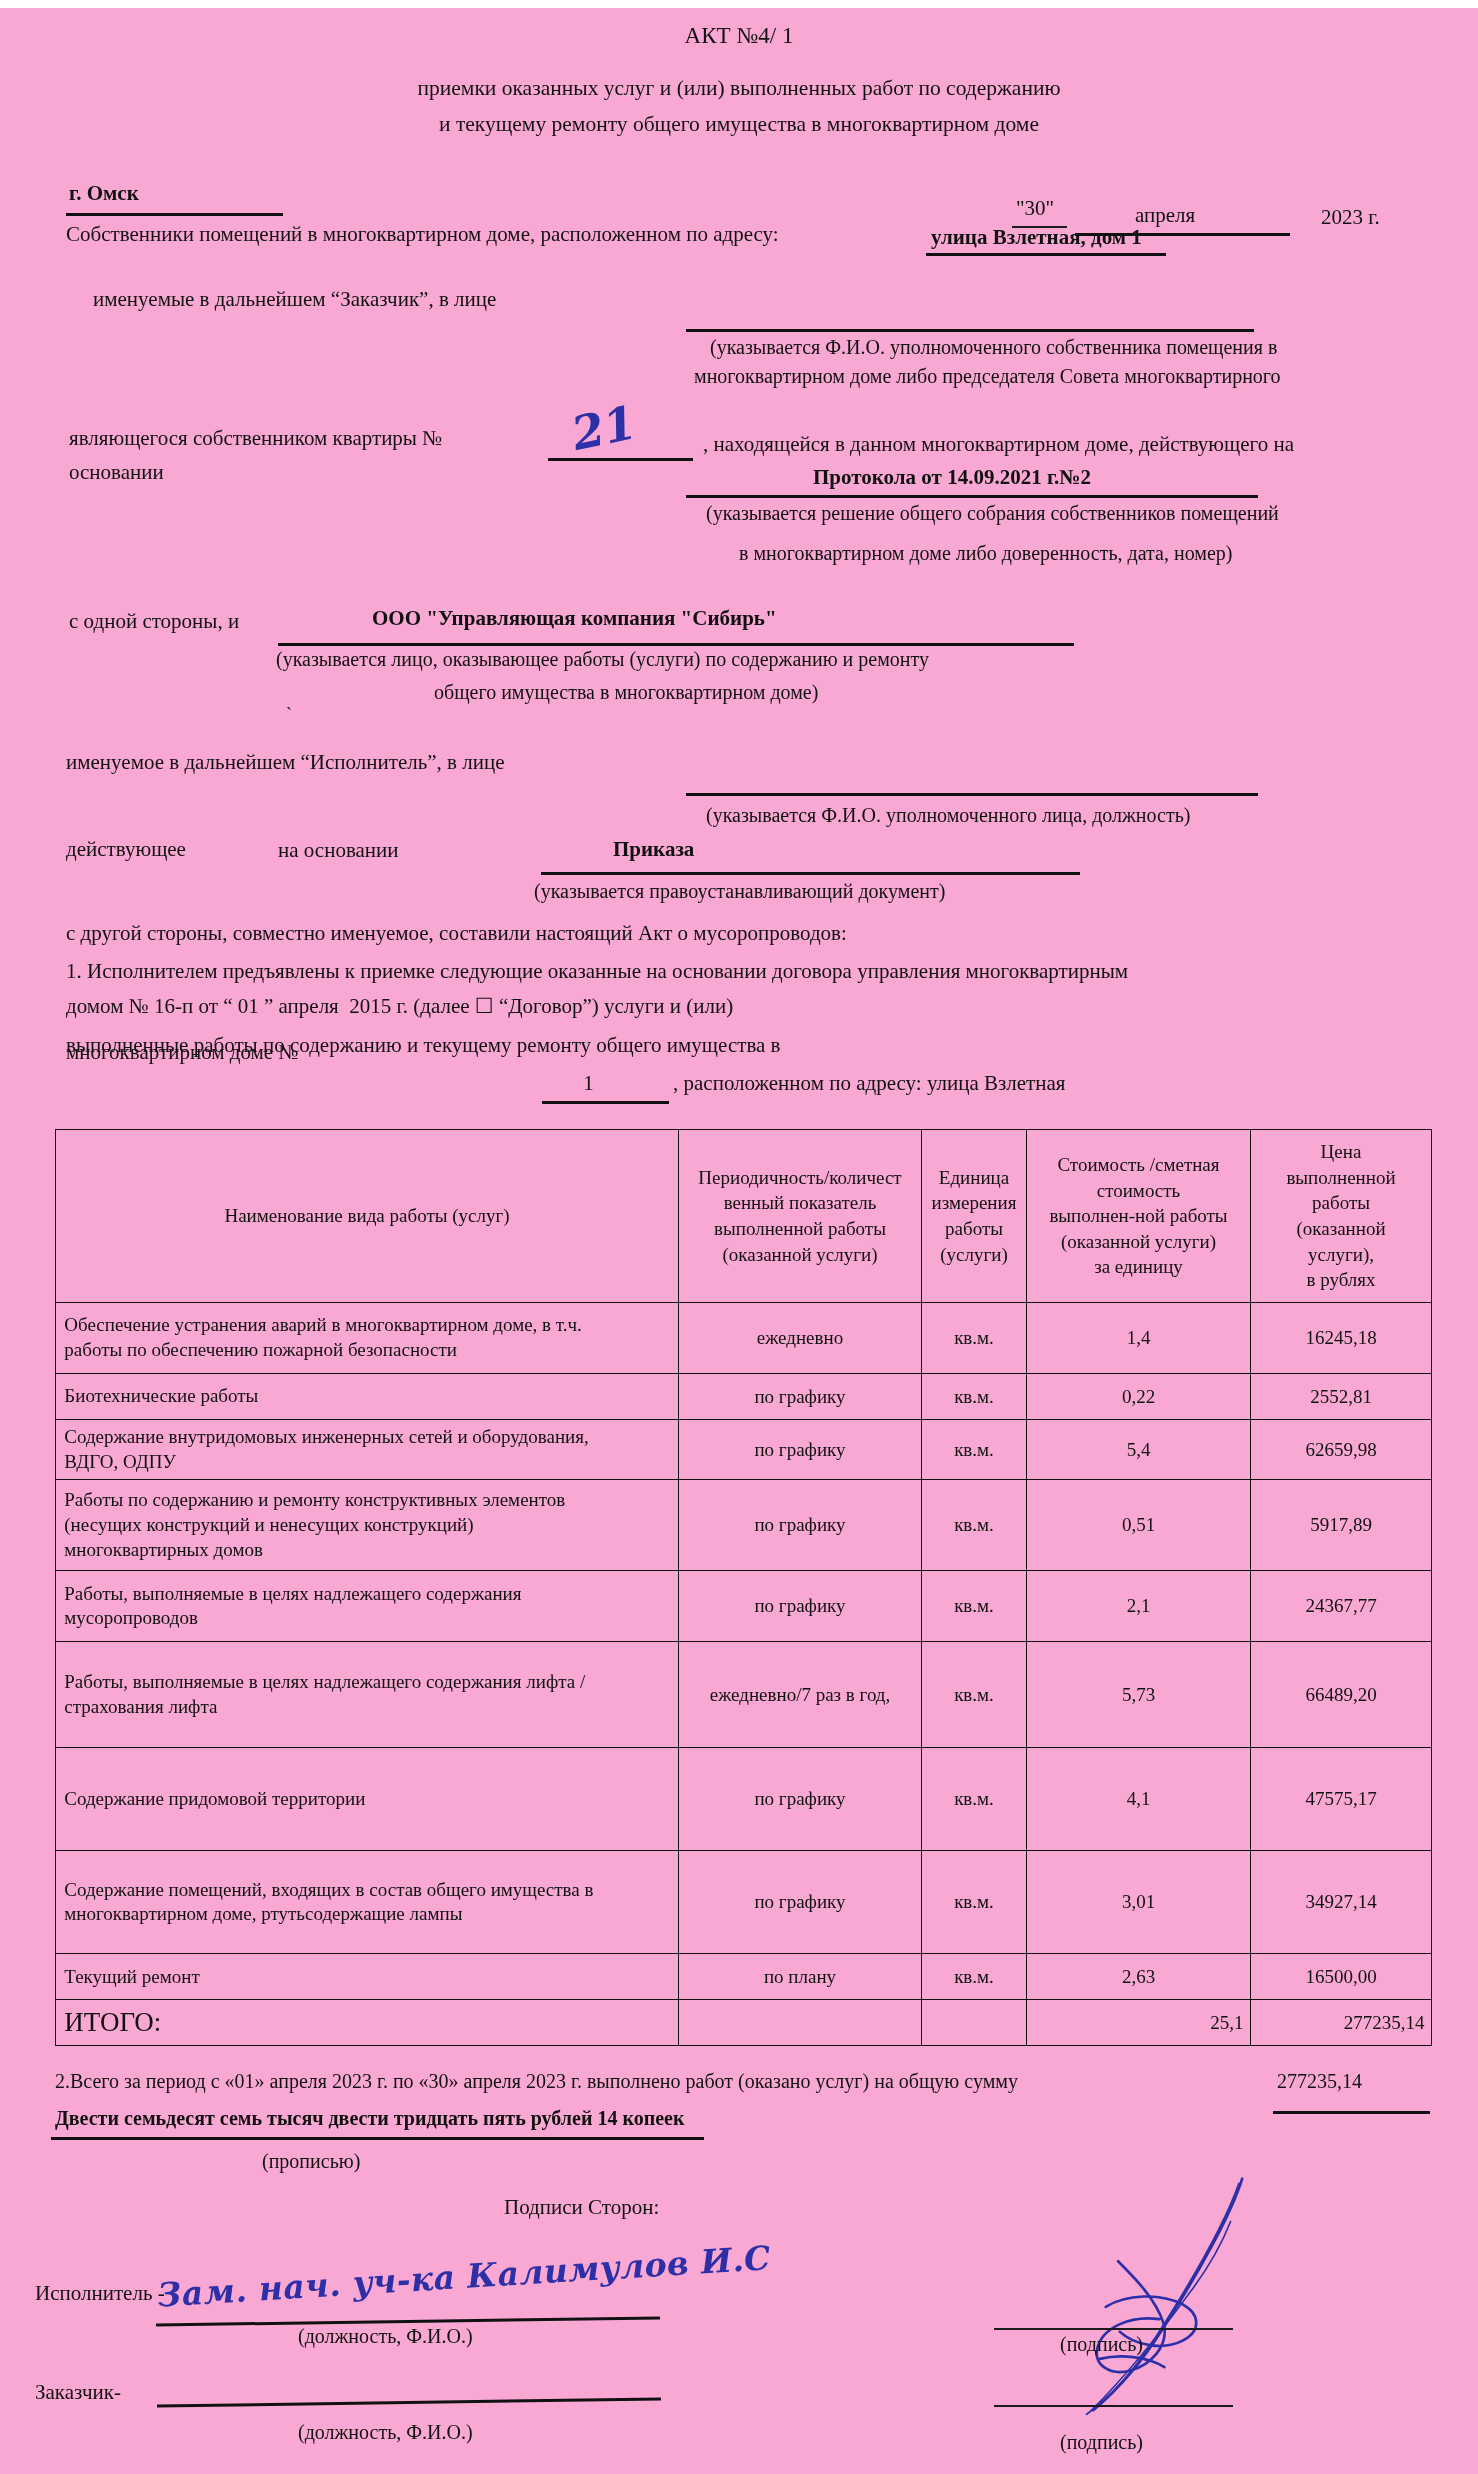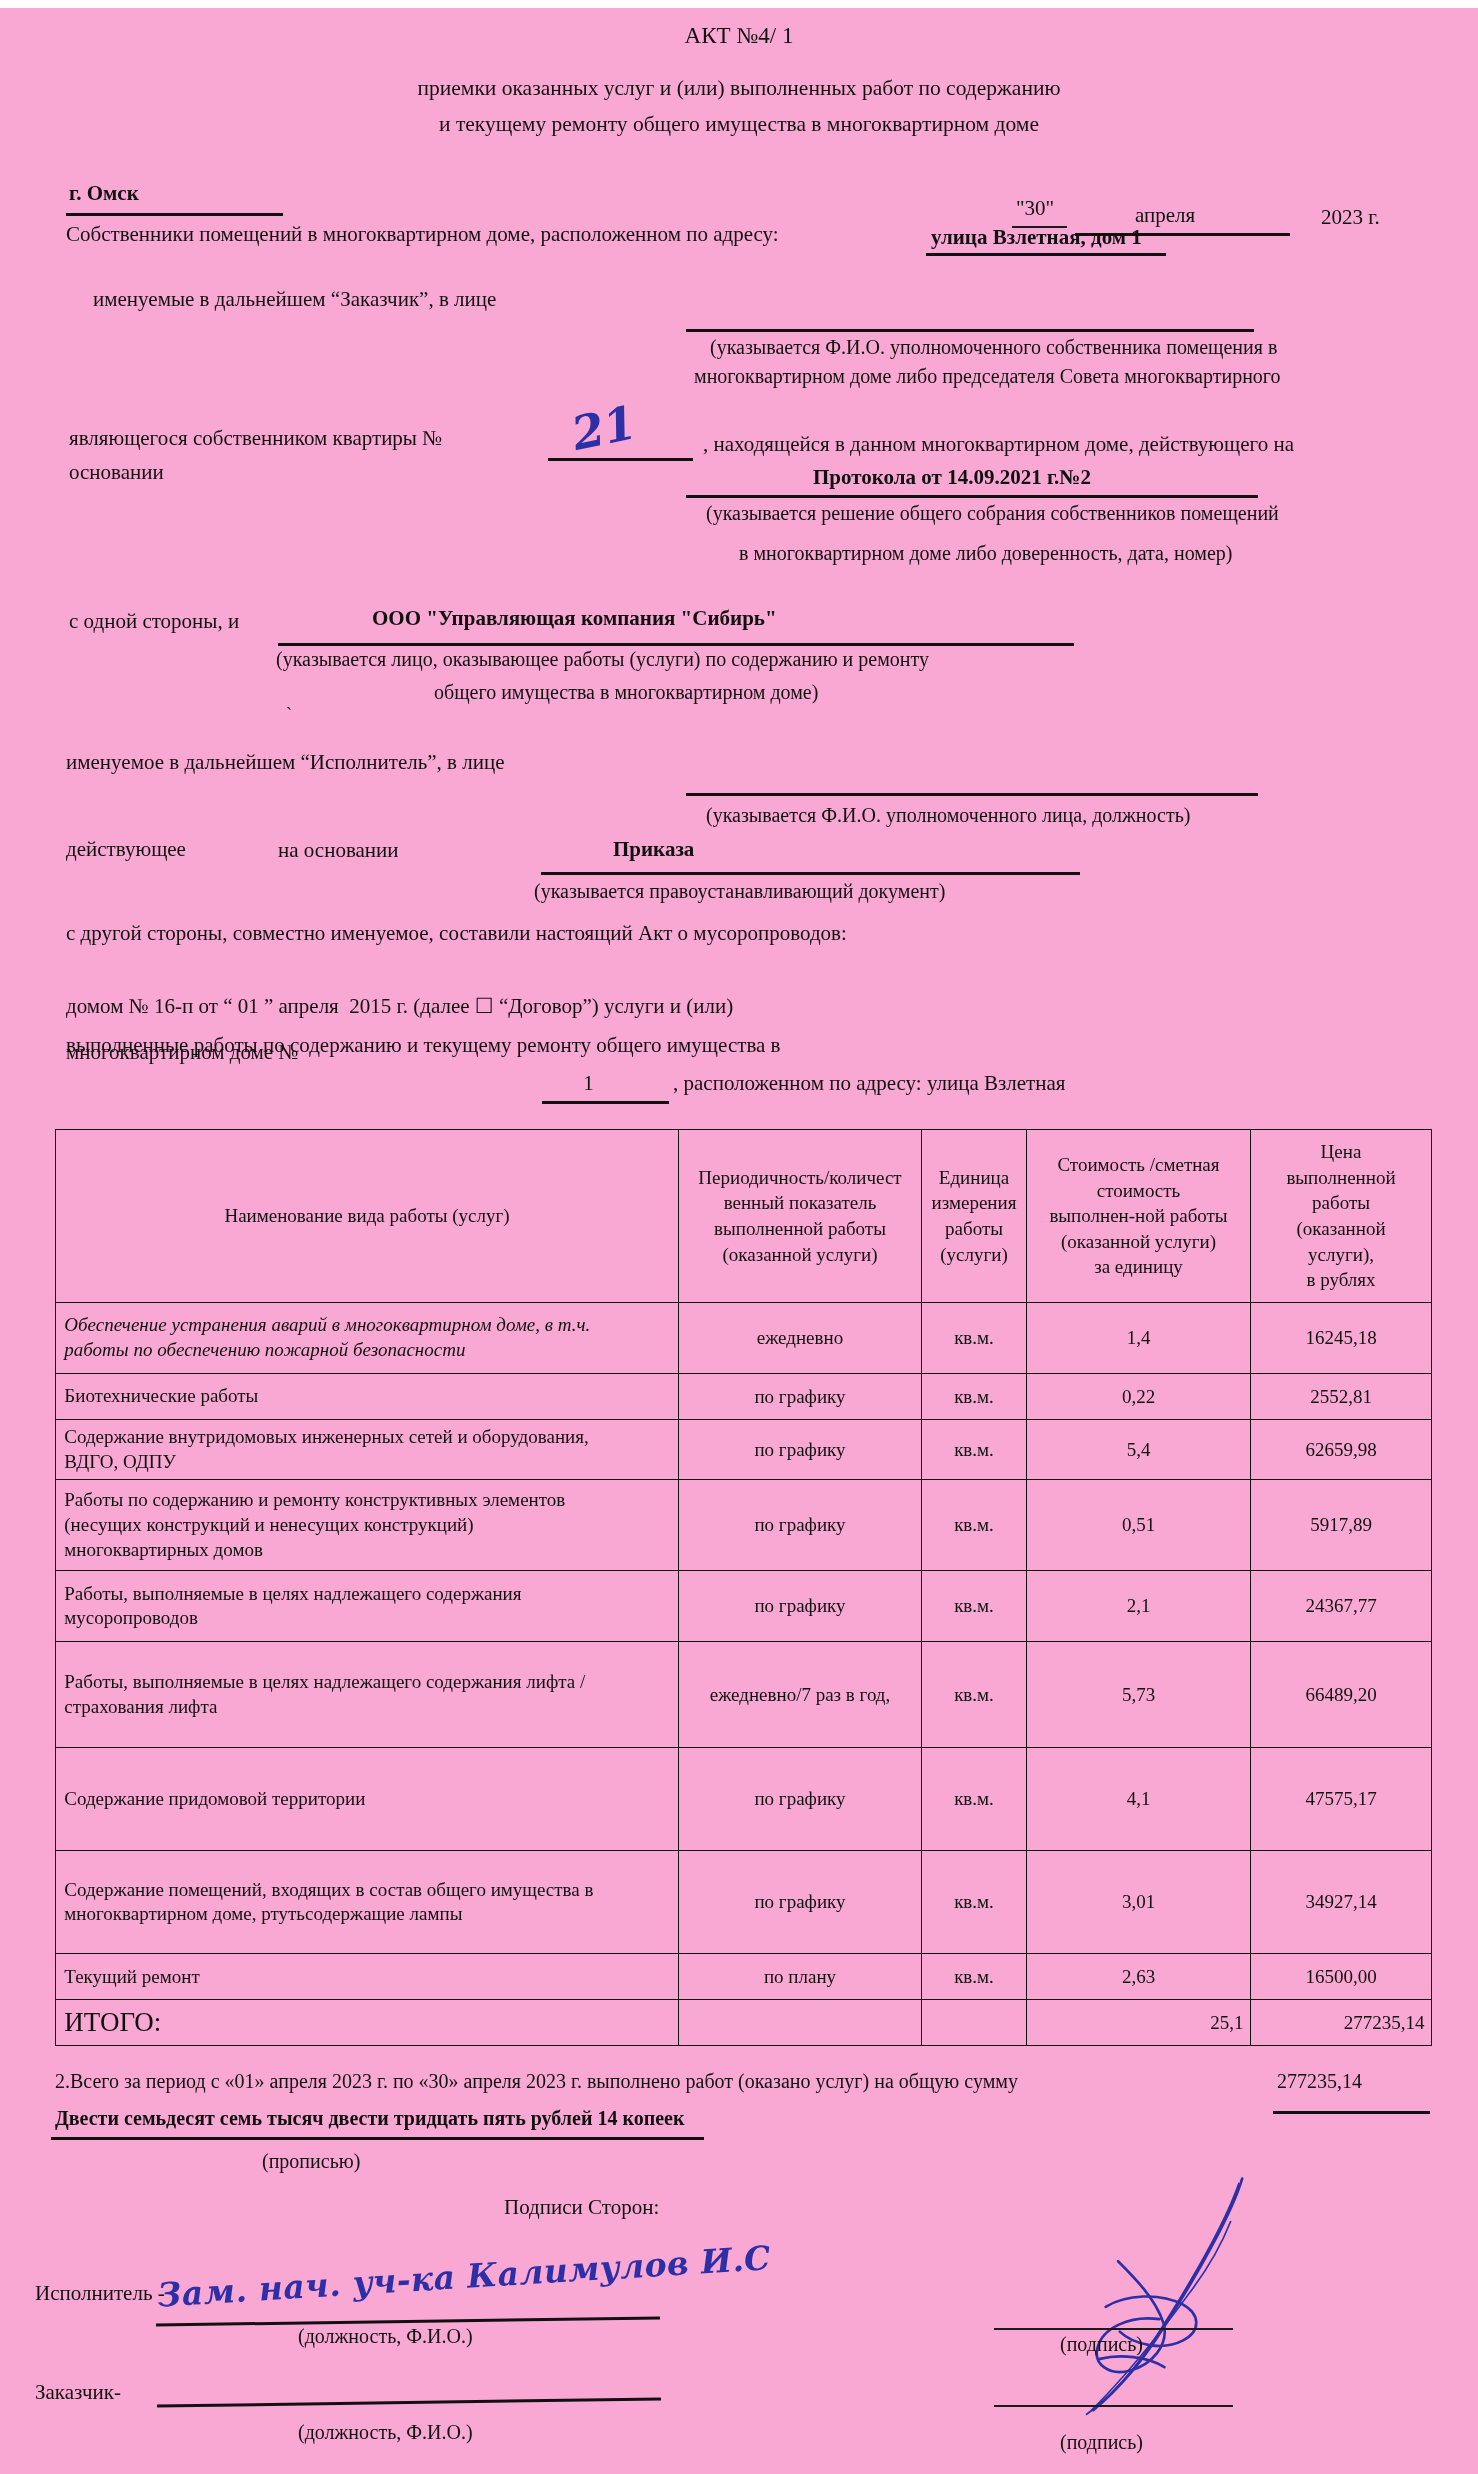--- a/index.html
+++ b/index.html
@@ -136,20 +136,21 @@
 
   <div class="t body-txt" style="left:66px; top:829px;">действующее</div>
   <div class="t body-txt" style="left:278px; top:830px;">на основании</div>
   <div class="t body-txt b" style="left:613px; top:829px;">Приказа</div>
   <div class="rule" style="left:541px; top:864px; width:539px;"></div>
 
   <div class="t hint-txt" style="left:534px; top:872px;">(указывается правоустанавливающий документ)</div>
 
   <div class="t body-txt" style="left:66px; top:913px;">с другой стороны, совместно именуемое, составили настоящий Акт о мусоропроводов:</div>
 
+  <div class="t body-txt" style="left:66px; top:951px;">1. Исполнителем предъявлены к приемке следующие оказанные на основании договора управления многоквартирным</div>
   <div class="t body-txt" style="left:66px; top:986px;">домом № 16-п от “ 01 ” апреля  2015 г. (далее ☐ “Договор”) услуги и (или)</div>
   <div class="t body-txt" style="left:66px; top:1025px;">выполненные работы по содержанию и текущему ремонту общего имущества в</div>
   <div class="t body-txt" style="left:66px; top:1032px;">многоквартирном доме №</div>
 
   <div class="t body-txt c" style="left:539px; top:1063px; width:99px;">1</div>
   <div class="rule" style="left:542px; top:1093px; width:127px;"></div>
 
   <div class="t body-txt" style="left:673px; top:1063px;">, расположенном по адресу: улица Взлетная</div>
 
   <table class="tbl">
@@ -179,21 +180,21 @@
         <th style="white-space:pre-line;">Цена
 выполненной
 работы
 (оказанной
 услуги),
 в рублях</th>
       </tr>
     </thead>
     <tbody>
       <tr class="row-tall">
-        <td class="name" style="white-space:pre-line;font-style:italic;">Обеспечение устранения аварий в многоквартирном доме, в т.ч.
+        <td class="name" style="white-space:pre-line;">Обеспечение устранения аварий в многоквартирном доме, в т.ч.
 работы по обеспечению пожарной безопасности</td>
         <td class="ctr">ежедневно</td>
         <td class="ctr">кв.м.</td>
         <td class="ctr">1,4</td>
         <td class="ctr">16245,18</td>
       </tr>
       <tr class="row-mid">
         <td class="name" style="white-space:pre-line;">Биотехнические работы</td>
         <td class="ctr">по графику</td>
         <td class="ctr">кв.м.</td>

